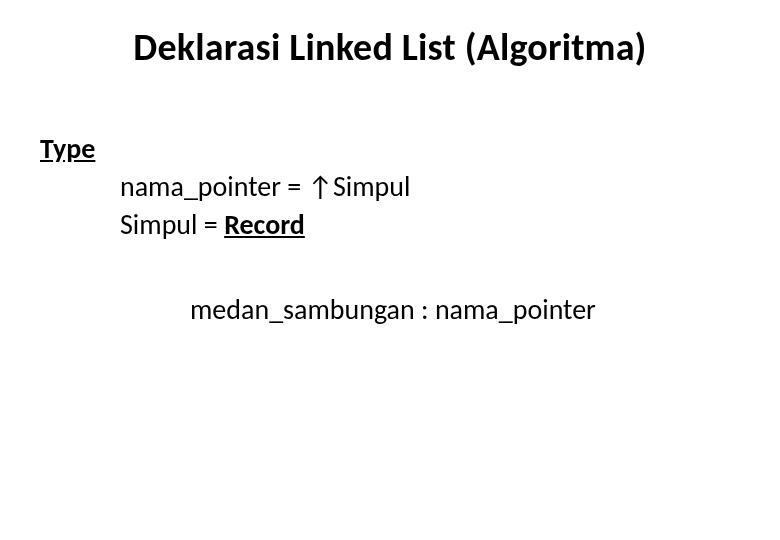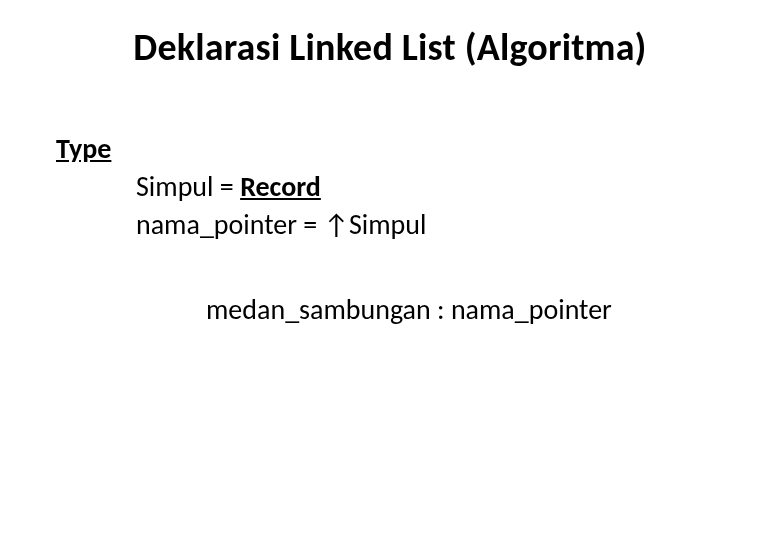--- a/index.html
+++ b/index.html
@@ -24,21 +24,21 @@
     left: 0;
     width: 780px;
     text-align: center;
     font-size: 38px;
     font-weight: 700;
     letter-spacing: 0.2px;
   }
   .body {
     position: absolute;
     top: 130px;
-    left: 56px;
+    left: 40px;
     width: 700px;
     font-size: 28px;
     line-height: 1.35;
   }
   .u { text-decoration: underline; font-weight: 700; }
   .ind1 { padding-left: 80px; display: block; }
   .ind2 { padding-left: 130px; display: block; }
   .ind3 { padding-left: 150px; display: block; margin-top: 48px; }
   .gap { height: 28px; }
 </style>
@@ -47,25 +47,25 @@
 
 <div class="slide">
 
   <div class="title">Deklarasi Linked List (Algoritma)</div>
 
   <div class="body">
 
     <span class="u">Type</span>
 
     <span class="ind1">
-      <span>Simpul  = </span><span class="u">Record</span>
+      <span>nama_pointer = </span><span>↑</span><span>Simpul</span>
     </span>
 
     <span class="ind1">
-      <span>nama_pointer = </span><span>↑</span><span>Simpul</span>
+      <span>Simpul  = </span><span class="u">Record</span>
     </span>
 
 
     <span class="ind3">medan_sambungan : nama_pointer</span>
 
 
     <div class="gap"></div>
 
 
   </div>

